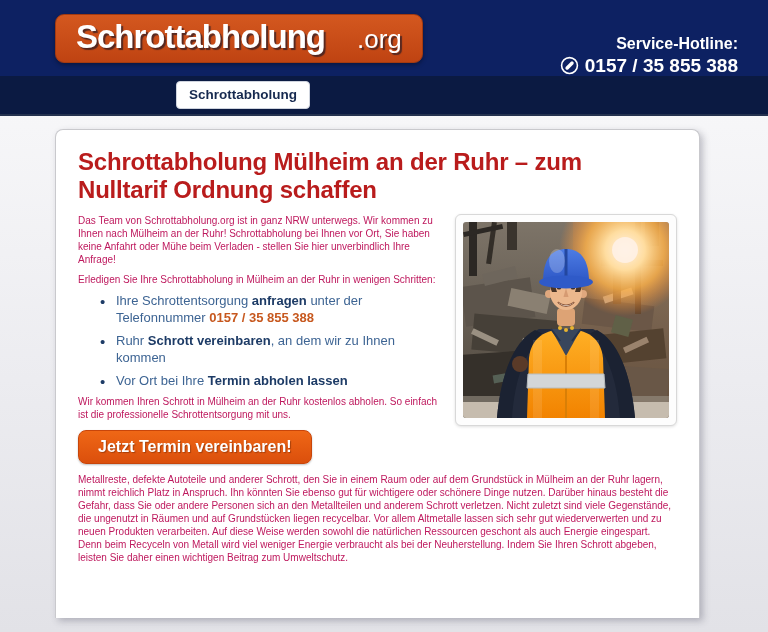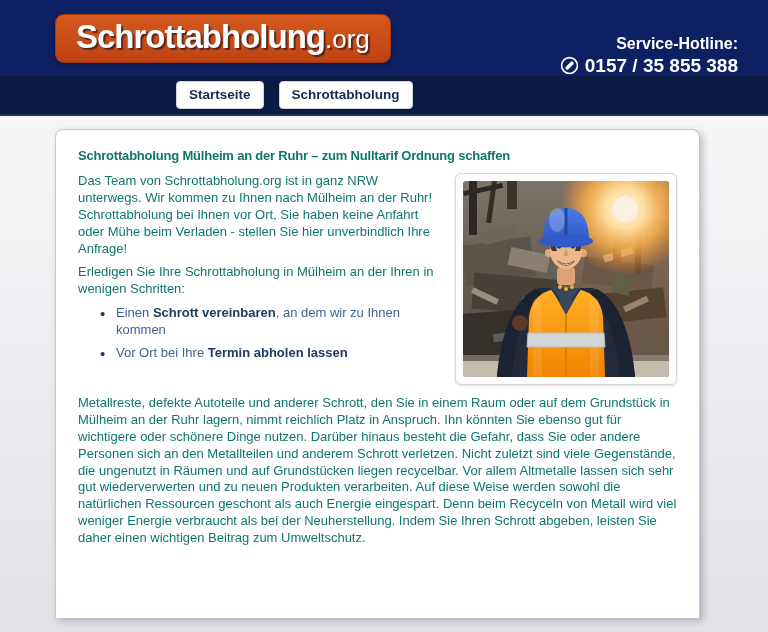--- a/index.html
+++ b/index.html
@@ -20,20 +20,21 @@
     box-shadow:0 2px 4px rgba(0,0,0,.35);
     cursor:pointer; line-height:1;
   }
   .logo-main {
     color:#fff; font-weight:bold; font-size:33px; letter-spacing:-1px;
     text-shadow:2px 2px 1px rgba(8,16,40,.6);
   }
   .logo-tld {
     color:#fff; font-weight:400; font-size:26px;
     text-shadow:2px 2px 1px rgba(8,16,40,.6);
+    margin-left:32px;
   }
   .hotline { margin-left:auto; text-align:right; color:#fff;margin-top:35px; }
   .hotline-label { font-size:16px; font-weight:bold; }
   .hotline-number-row {
     display:flex; align-items:center; justify-content:flex-end; gap:6px;
     font-size:19px; font-weight:bold; margin-top:2px; cursor:pointer;
   }
   
   .nav {
     height:40px; background:#0b1a42; border-bottom:2px solid #24324f;
@@ -48,31 +49,31 @@
   .main { padding:13px 0 0 55px; }
   .card {
     width:645px; background:#fff;
     border:1px solid #c9c9cd; border-bottom:none;
     border-radius:8px 8px 0 0;
     box-shadow:3px 3px 7px rgba(60,60,80,.3);
     padding:16px 22px 0 22px;
     min-height:489px; position:relative;
   }
   h1.page-title {
-    color:#0f766e; font-size:13px; font-weight:bold;
+    color:#b91c1c; font-size:24px; font-weight:bold;
     margin:2px 0 10px 0; letter-spacing:-0.2px;
   }
   .photo-frame {
     float:right; width:222px; margin:0 0 10px 12px;
     background:#fdfdfd; border:1px solid #d8d8d8; border-radius:6px;
     padding:7px; box-shadow:0 1px 3px rgba(0,0,0,.12);
   }
   .photo-frame svg { display:block; border-radius:3px; }
   p.body-text {
-    color:#0f766e; font-size:13px; line-height:1.3; margin-bottom:7px;
+    color:#be185d; font-size:10px; line-height:1.3; margin-bottom:7px;
   }
   p.body-text b, .step-bold { color:#1d3b66; font-weight:bold; }
   ul.steps { list-style:none; margin:4px 0 6px 22px; }
   ul.steps li {
     position:relative; padding-left:16px; margin-bottom:6px;
     color:#3d6493; font-size:13px; line-height:1.3;
   }
   ul.steps li::before {
     content:"\2022"; position:absolute; left:0; top:-1px;
     color:#1d3b66; font-size:15px;
@@ -104,21 +105,20 @@
           <circle cx="12" cy="12" r="10" fill="none" stroke="#ffffff" stroke-width="2"></circle>
           <path d="M7.2 13.8 L13.8 7.2 Q15.4 6.2 16.4 7.2 L16.9 7.7 Q17.9 8.7 16.9 10.3 L10.3 16.9 Q8.7 17.9 7.7 16.9 L7.2 16.4 Q6.2 15.4 7.2 13.8 Z" fill="#ffffff"></path>
         </svg>
       </span>
       <span>0157 / 35 855 388</span>
     </div>
   </div>
 </div>
 
 <div class="nav">
-  <button class="nav-btn">Startseite</button>
   <button class="nav-btn">Schrottabholung</button>
 </div>
 
 <div class="main">
   <div class="card">
 
     <h1 class="page-title">Schrottabholung Mülheim an der Ruhr – zum Nulltarif Ordnung schaffen</h1>
 
     
     <div class="photo-frame">
@@ -211,32 +211,37 @@
           <path d="M80 60 C80 38 88 27 103 27 C118 27 126 38 126 60 Z" fill="url(#hatG)"></path>
           <path d="M103 27 L103 56" stroke="#23479f" stroke-width="3"></path>
           <ellipse cx="94" cy="39" rx="8" ry="12" fill="#ffffff" opacity="0.22"></ellipse>
           <ellipse cx="103" cy="60" rx="27" ry="6.5" fill="#2f5ac8"></ellipse>
         </g>
       </svg>
     </div>
 
     <p class="body-text">Das Team von Schrottabholung.org ist in ganz NRW unterwegs. Wir kommen zu Ihnen nach Mülheim an der Ruhr! Schrottabholung bei Ihnen vor Ort, Sie haben keine Anfahrt oder Mühe beim Verladen - stellen Sie hier unverbindlich Ihre Anfrage!</p>
 
-    <p class="body-text">Erledigen Sie Ihre Schrottabholung in Mülheim an der Ihren in wenigen Schritten:</p>
+    <p class="body-text">Erledigen Sie Ihre Schrottabholung in Mülheim an der Ruhr in wenigen Schritten:</p>
 
     <ul class="steps">
       <li>
-        <span>Einen </span><span class="step-bold">Schrott vereinbaren</span><span>, an dem wir zu Ihnen kommen</span>
+        <span>Ihre Schrottentsorgung </span><span class="step-bold">anfragen</span><span> unter der Telefonnummer </span><span class="phone-link">0157 / 35 855 388</span>
+      </li>
+      <li>
+        <span>Ruhr </span><span class="step-bold">Schrott vereinbaren</span><span>, an dem wir zu Ihnen kommen</span>
       </li>
       <li>
         <span>Vor Ort bei Ihre </span><span class="step-bold">Termin abholen lassen</span>
       </li>
     </ul>
 
-
+    <p class="body-text">Wir kommen Ihren Schrott in Mülheim an der Ruhr kostenlos abholen. So einfach ist die professionelle Schrottentsorgung mit uns.</p>
+
+    <button class="cta-btn">Jetzt Termin vereinbaren!</button>
 
     <p class="body-text wide">Metallreste, defekte Autoteile und anderer Schrott, den Sie in einem Raum oder auf dem Grundstück in Mülheim an der Ruhr lagern, nimmt reichlich Platz in Anspruch. Ihn könnten Sie ebenso gut für wichtigere oder schönere Dinge nutzen. Darüber hinaus besteht die Gefahr, dass Sie oder andere Personen sich an den Metallteilen und anderem Schrott verletzen. Nicht zuletzt sind viele Gegenstände, die ungenutzt in Räumen und auf Grundstücken liegen recycelbar. Vor allem Altmetalle lassen sich sehr gut wiederverwerten und zu neuen Produkten verarbeiten. Auf diese Weise werden sowohl die natürlichen Ressourcen geschont als auch Energie eingespart. Denn beim Recyceln von Metall wird viel weniger Energie verbraucht als bei der Neuherstellung. Indem Sie Ihren Schrott abgeben, leisten Sie daher einen wichtigen Beitrag zum Umweltschutz.</p>
 
     
 
     
 
   </div>
 </div>
 

